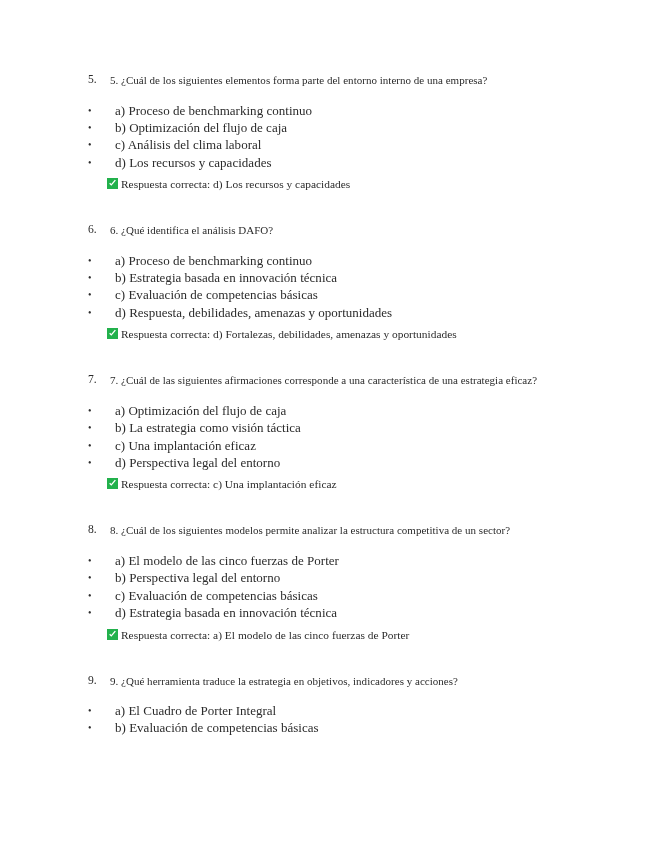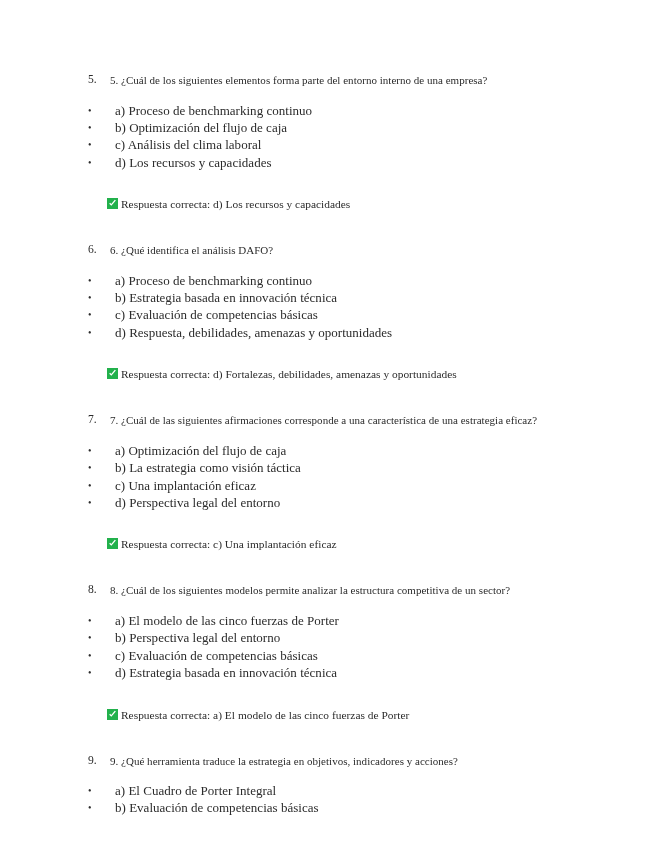--- a/index.html
+++ b/index.html
@@ -83,21 +83,21 @@
     flex: 1 1 auto;
     font-size: 13px;
     line-height: 17.4px;
     letter-spacing: 0.02px;
   }
 
   
   .answer-row {
     display: flex;
     align-items: flex-start;
-    margin-top: 25px;
+    margin-top: 5px;
     padding-left: 19px;
     font-size: 11.4px;
     line-height: 16px;
   }
   .check-icon {
     flex: 0 0 auto;
     width: 11px;
     height: 11px;
     margin-top: 2px;
     margin-right: 3px;

